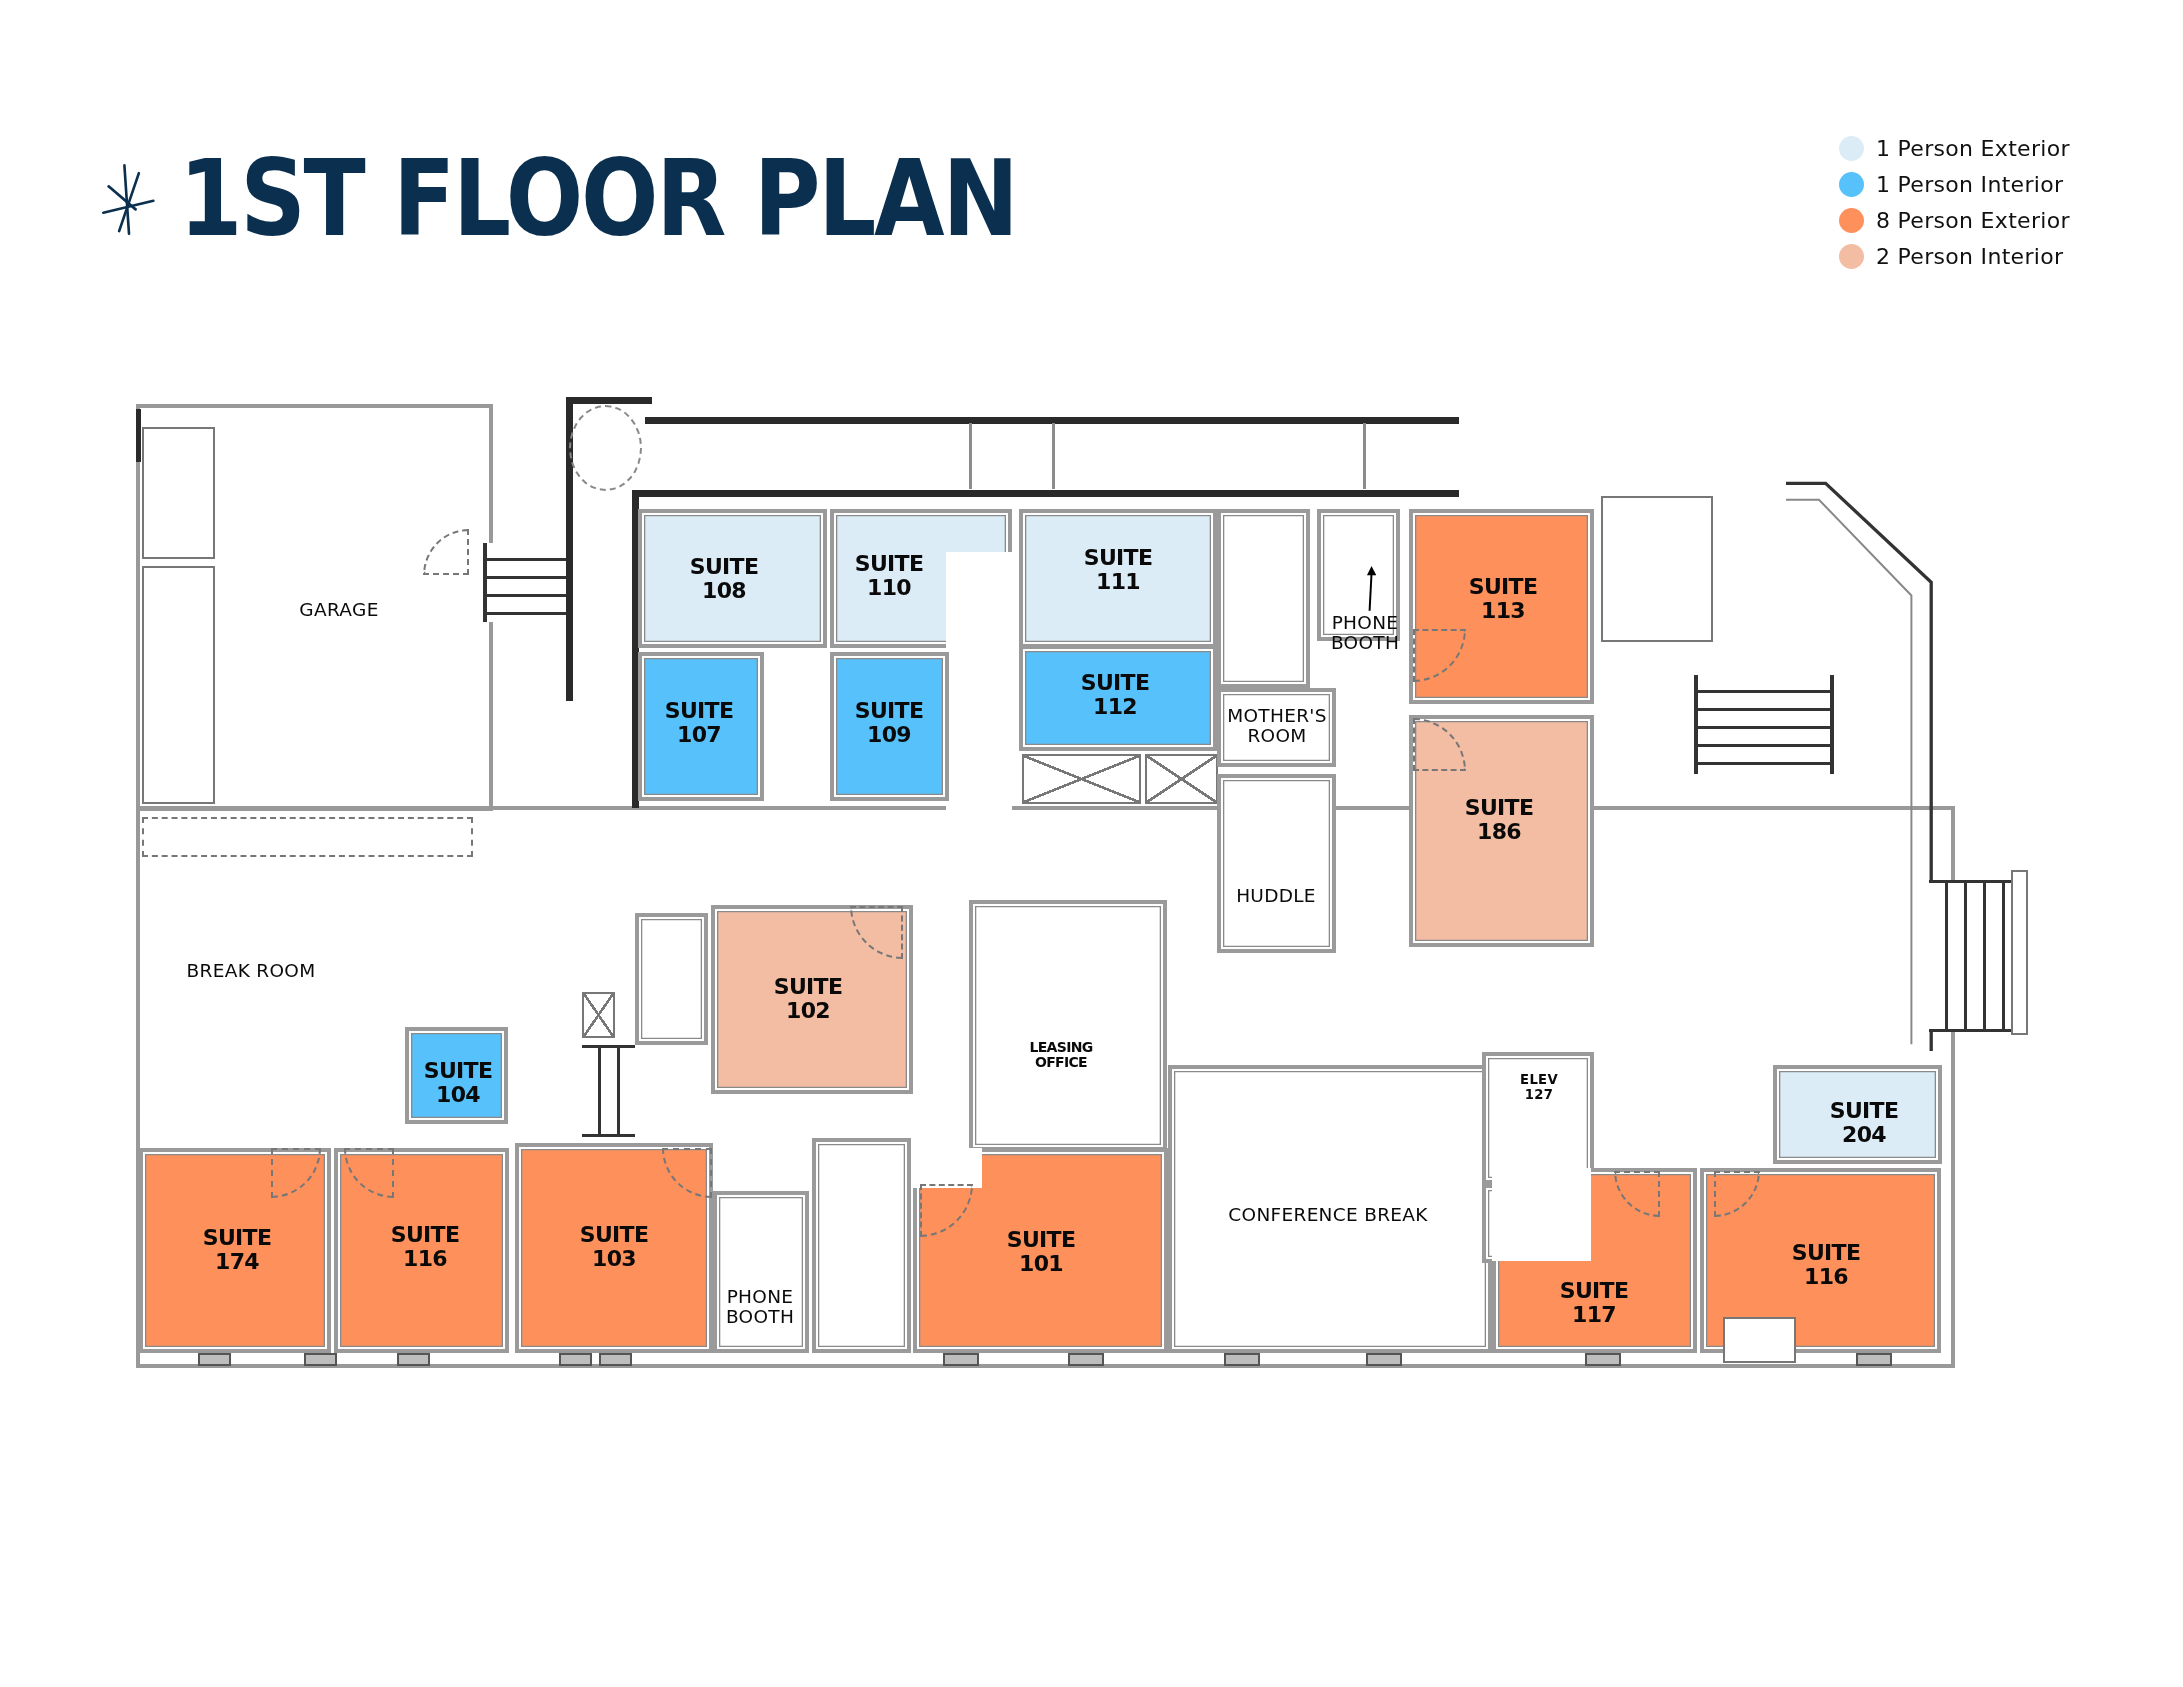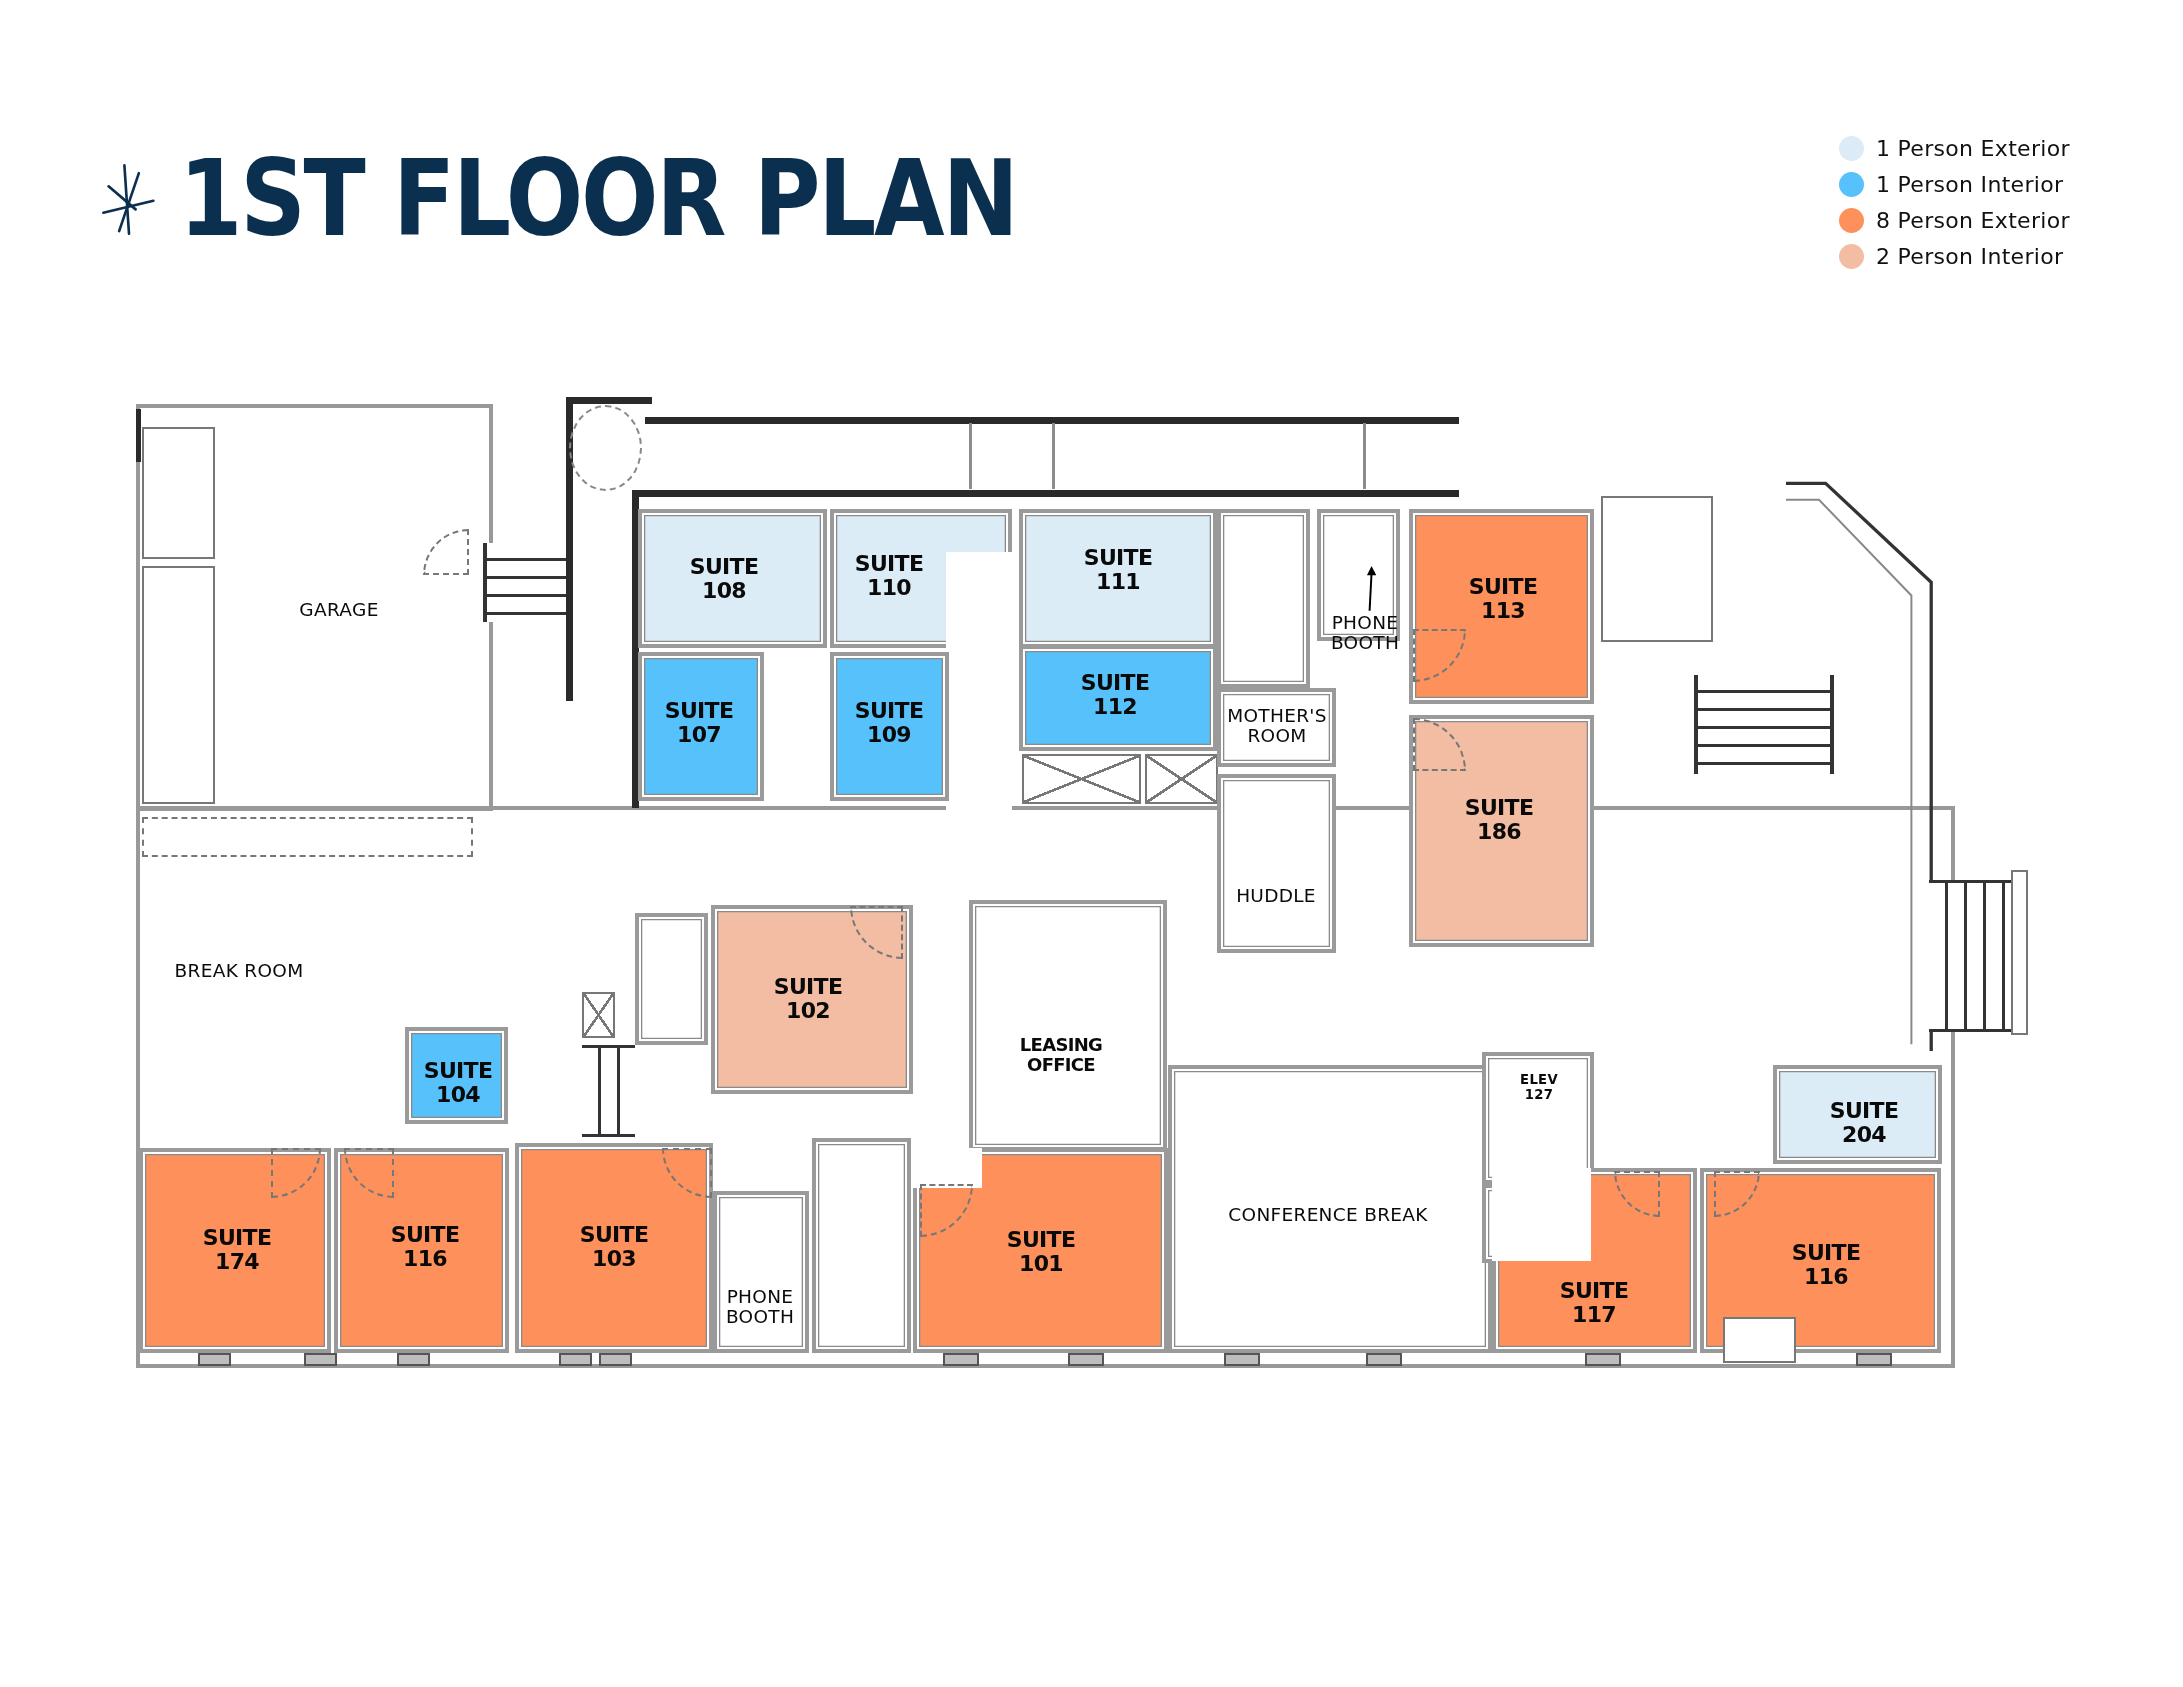--- a/index.html
+++ b/index.html
@@ -16,21 +16,21 @@
   .legend-dot { width: 25px; height: 25px; border-radius: 50%; margin-right: 12px; }
   .legend-label { font-family: "DejaVu Sans", sans-serif; font-size: 22px; color: #111; letter-spacing: 0.3px; }
 
   
   .plan { position: absolute; left: 0; top: 0; width: 2183px; height: 1687px; }
   .room { position: absolute; box-sizing: border-box; border: 4px solid #9a9a9a; box-shadow: inset 0 0 0 2px #fff, inset 0 0 0 3.3px #8a8a8a; }
   .room.bare { background: #ffffff; }
   .label { position: absolute; text-align: center; transform: translate(-50%, -50%); white-space: pre-line; line-height: 1.1; }
   .suite-label { font-family: "DejaVu Sans", sans-serif; font-weight: 700; font-size: 22px; color: #0a0a0a; letter-spacing: -0.7px; }
   .room-label { font-family: "DejaVu Sans", sans-serif; font-weight: 400; font-size: 18.5px; color: #0a0a0a; letter-spacing: 0.3px; }
-  .leasing-label { font-family: "DejaVu Sans", sans-serif; font-weight: 700; font-size: 18px; color: #0a0a0a; letter-spacing: -0.7px; }
+  .leasing-label { font-family: "DejaVu Sans", sans-serif; font-weight: 700; font-size: 14px; color: #0a0a0a; letter-spacing: -0.7px; }
 
   .wall { position: absolute; background: #2a2a2a; }
   .wall-g { position: absolute; background: #8c8c8c; }
   .outline { position: absolute; box-sizing: border-box; border: 3.3px solid #777; }
   .door { position: absolute; box-sizing: border-box; border: 2px dashed #777; border-radius: 0 100% 0 0; }
   .stairs { position: absolute; background: repeating-linear-gradient(180deg, #fff 0 14.6px, #333 14.6px 18px); border-left: 4px solid #333; border-right: 4px solid #333; }
   .stairs-v { position: absolute; background: repeating-linear-gradient(90deg, #fff 0 16px, #333 16px 19px); border-top: 3.3px solid #333; border-bottom: 3.3px solid #333; }
   .xbox { position: absolute; box-sizing: border-box; border: 2.6px solid #777; background:
       linear-gradient(to top right, transparent calc(50% - 1.3px), #777 calc(50% - 1.3px), #777 calc(50% + 1.3px), transparent calc(50% + 1.3px)),
       linear-gradient(to bottom right, transparent calc(50% - 1.3px), #777 calc(50% - 1.3px), #777 calc(50% + 1.3px), transparent calc(50% + 1.3px)); }
@@ -184,21 +184,21 @@
   <div class="label suite-label" style="left:237px; top:1250px;"><span>SUITE</span><br><span>174</span></div>
   <div class="label suite-label" style="left:425px; top:1247px;"><span>SUITE</span><br><span>116</span></div>
   <div class="label suite-label" style="left:614px; top:1247px;"><span>SUITE</span><br><span>103</span></div>
   <div class="label suite-label" style="left:808px; top:999px;"><span>SUITE</span><br><span>102</span></div>
   <div class="label suite-label" style="left:1041px; top:1252px;"><span>SUITE</span><br><span>101</span></div>
   <div class="label suite-label" style="left:1594px; top:1303px;"><span>SUITE</span><br><span>117</span></div>
   <div class="label suite-label" style="left:1826px; top:1265px;"><span>SUITE</span><br><span>116</span></div>
   <div class="label suite-label" style="left:1864px; top:1123px;"><span>SUITE</span><br><span>204</span></div>
 
   <div class="label room-label" style="left:339px; top:610px;text-align:center;">GARAGE</div>
-  <div class="label room-label" style="left:239px; top:971px;">BREAK ROOM</div>
+  <div class="label room-label" style="left:251px; top:971px;">BREAK ROOM</div>
   <div class="label room-label" style="left:1365px; top:633px;">PHONE
 BOOTH</div>
   <div class="label room-label" style="left:1277px; top:726px;">MOTHER'S
 ROOM</div>
   <div class="label room-label" style="left:1276px; top:896px;">HUDDLE</div>
   <div class="label leasing-label" style="left:1061px; top:1055px;">LEASING
 OFFICE</div>
   <div class="label room-label" style="left:760px; top:1307px;">PHONE
 BOOTH</div>
   <div class="label room-label" style="left:1328px; top:1215px;">CONFERENCE BREAK</div>

